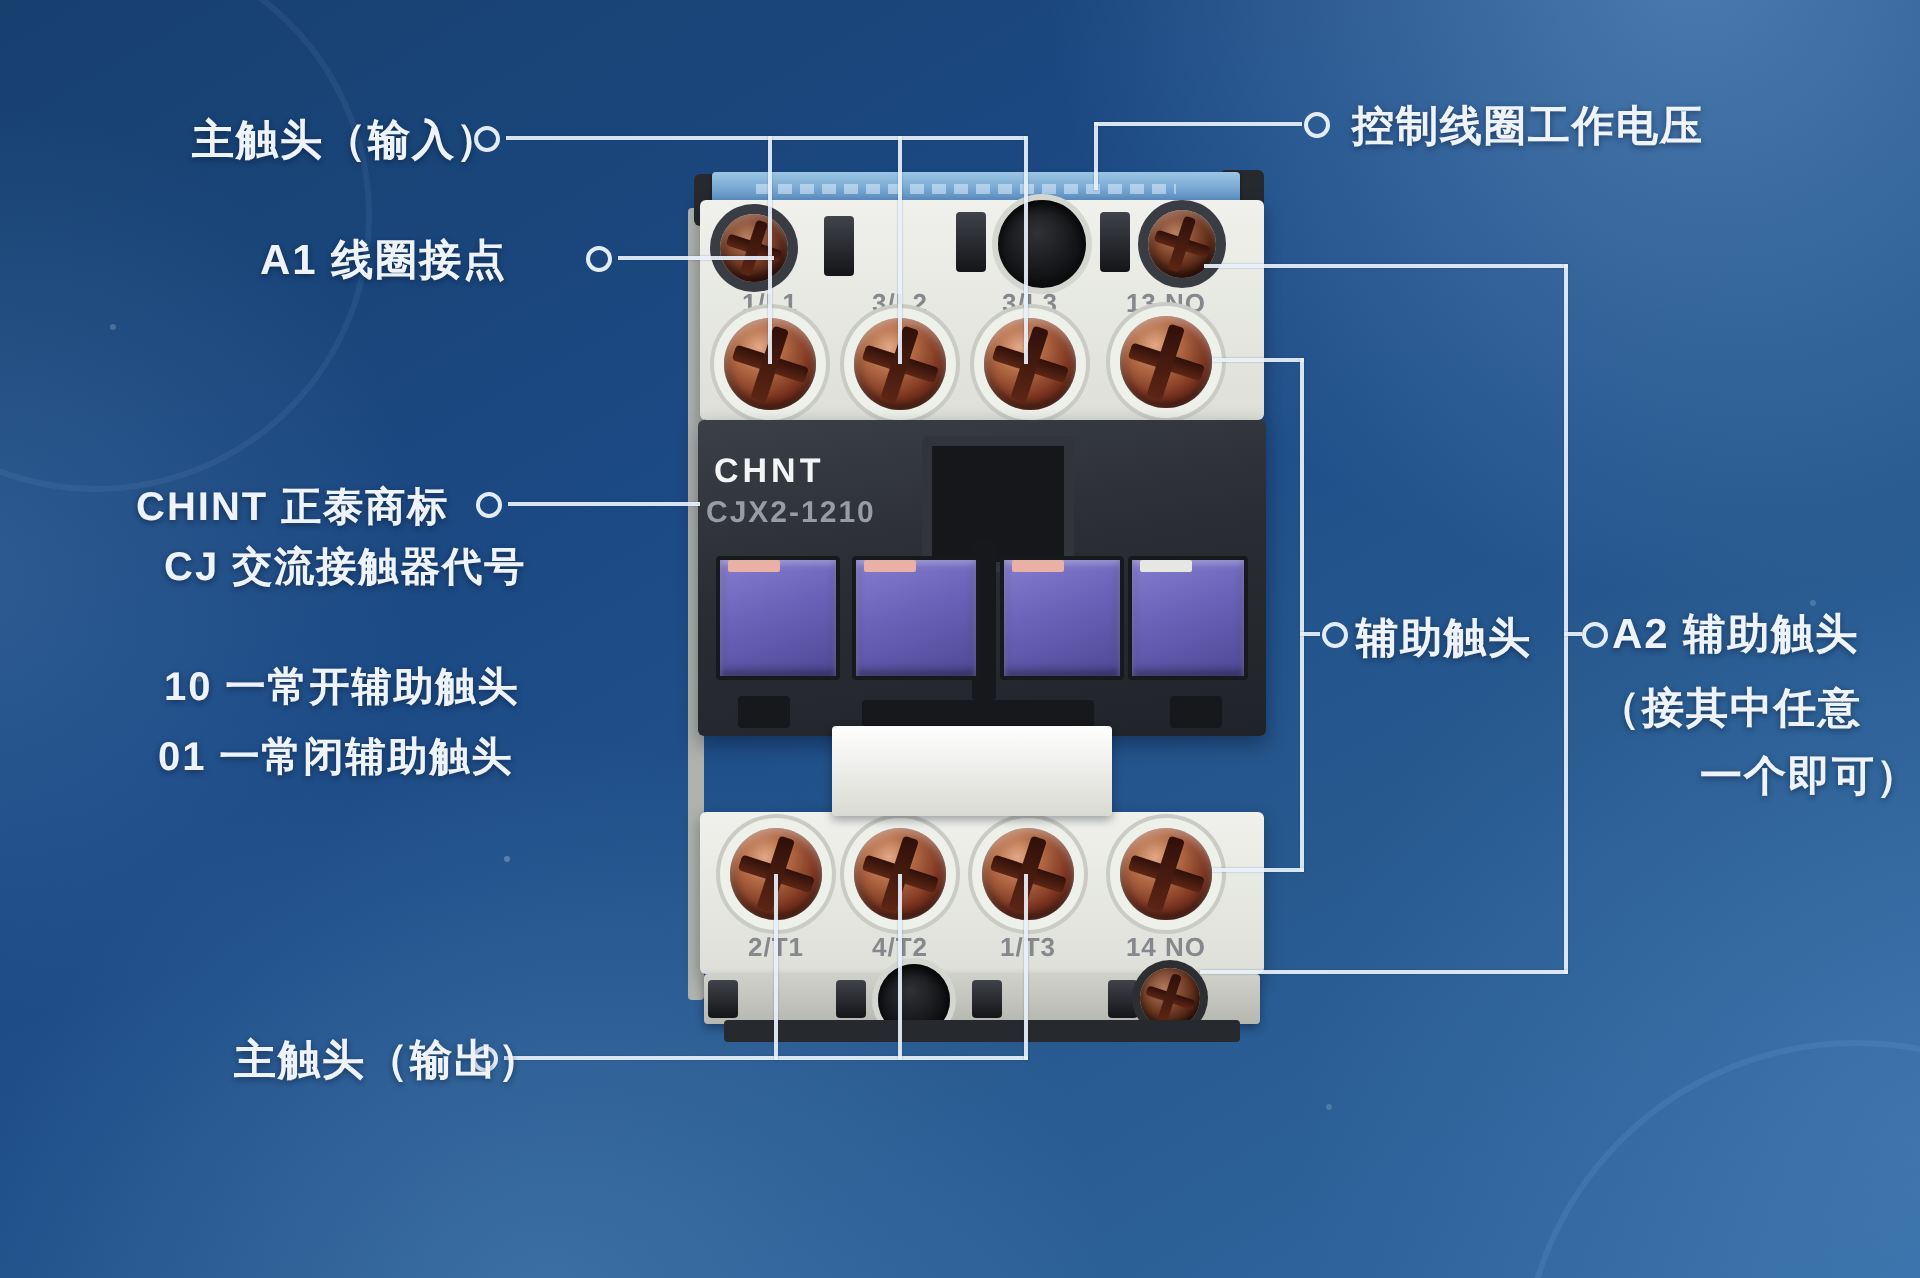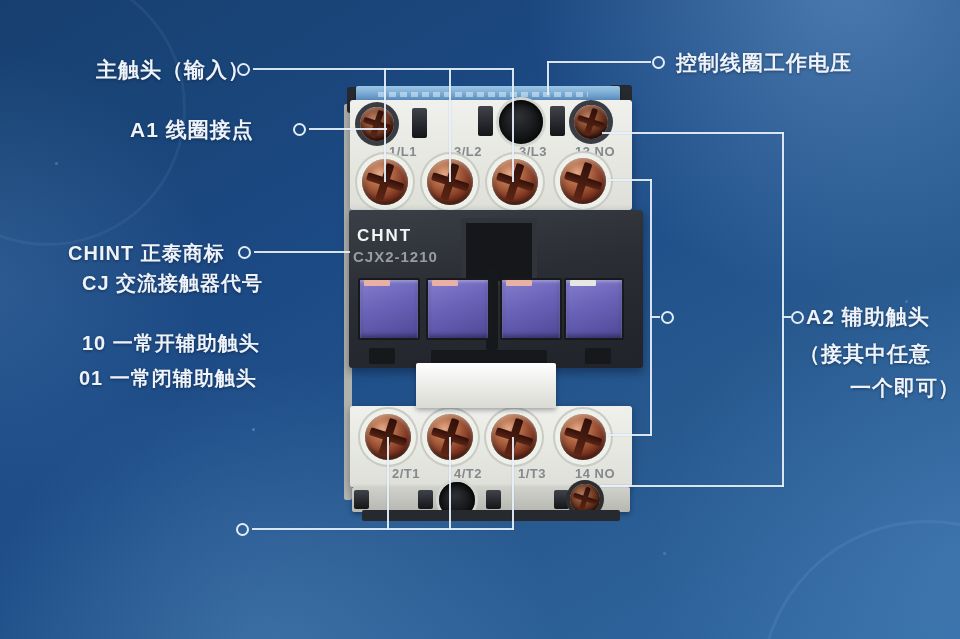--- a/index.html
+++ b/index.html
@@ -29,21 +29,21 @@
   .flange{position:absolute;left:344px;top:104px;width:8px;height:396px;background:#b0b2ad;border-radius:2px;}
   .ear{position:absolute;background:#26292d;border-radius:3px;}
   .topstrip{position:absolute;left:356px;top:86px;width:264px;height:18px;border-radius:2px;
     background:linear-gradient(#9cc6e4,#4d84bd);box-shadow:0 1px 2px rgba(0,0,0,.4);}
   .topstrip::after{content:"";position:absolute;left:22px;top:6px;width:210px;height:5px;opacity:.55;
     background:repeating-linear-gradient(90deg,#dceefc 0 7px, rgba(220,238,252,0) 7px 11px);}
   .block{position:absolute;background:linear-gradient(#f0f1ec,#dddfd8);border-radius:3px;
     box-shadow:0 3px 8px rgba(0,10,30,.35);}
   .body{position:absolute;left:349px;top:210px;width:284px;height:158px;border-radius:3px;
     background:linear-gradient(170deg,#3b3f47 0%,#2a2d33 45%,#202329 100%);
-    box-shadow:0 4px 10px rgba(0,10,30,.4);padding-left:10px;}
+    box-shadow:0 4px 10px rgba(0,10,30,.4);}
   .brand{position:absolute;left:8px;top:16px;color:#f3f4f6;font-weight:700;font-size:17px;letter-spacing:2px;}
   .model{position:absolute;left:4px;top:38px;color:#989ca4;font-weight:700;font-size:15px;letter-spacing:1px;}
   .recess{position:absolute;left:112px;top:8px;width:66px;height:58px;background:#15171b;
     border:5px solid #31343b;border-radius:3px;}
   .window{position:absolute;top:68px;height:58px;border:2px solid #17191d;border-radius:2px;
     background:linear-gradient(160deg,#857dcd 0%,#6a62b8 45%,#4f4896 100%);
     box-shadow:inset 0 2px 3px rgba(255,255,255,.28), inset 0 -3px 4px rgba(0,0,0,.35);}
   .wtab{position:absolute;top:0px;left:4px;width:26px;height:6px;background:#e9b1a5;border-radius:1px;}
   .wtab.white{background:#e6e6e2;}
   .slot{position:absolute;background:#16181c;border-radius:2px;}
@@ -66,21 +66,21 @@
     background:radial-gradient(circle at 40% 35%, #b98063 0%, #7c4229 40%, #40160c 75%, #1f0a05 100%);
     box-shadow:0 0 0 5px #393c42, inset 0 2px 3px rgba(255,255,255,.25), inset 0 -3px 5px rgba(0,0,0,.5);}
   .screw.mini{width:30px;height:30px;
     background:radial-gradient(circle at 40% 35%, #b07a5e 0%, #6e3a23 45%, #35120a 80%);
     box-shadow:0 0 0 4px #2c2e32, inset 0 -2px 4px rgba(0,0,0,.5);}
   .hole{position:absolute;border-radius:50%;
     background:radial-gradient(circle at 45% 38%, #2f3135 0%, #0d0e10 70%);
     box-shadow:inset 0 3px 6px rgba(0,0,0,.85), 0 0 0 3px #d4d6d0;}
   .tab{position:absolute;width:15px;height:30px;background:linear-gradient(#40434a,#141518);border-radius:2px;}
   .tab.sm{width:15px;height:19px;}
-  .tlabel{position:absolute;width:64px;text-align:right;font-weight:700;font-size:13px;
+  .tlabel{position:absolute;width:64px;text-align:center;font-weight:700;font-size:13px;
     color:#85888c;letter-spacing:.5px;}
 </style>
 </head>
 <body>
 
 <div class="stage">
   <div class="flare br"></div>
   <div class="flare tl"></div>
   <div class="star" style="left:98px;top:338px;opacity:.5"></div>
   <div class="star" style="left:55px;top:162px;opacity:.35"></div>
@@ -193,16 +193,18 @@
 
   <div class="lbl" style="left:96px;top:56px">主触头（输入）</div>
   <div class="lbl" style="left:130px;top:116px">A1 线圈接点</div>
   <div class="lbl" style="left:676px;top:49px">控制线圈工作电压</div>
 
   <div class="lbl info" style="left:68px;top:240px">CHINT 正泰商标</div>
   <div class="lbl info" style="left:82px;top:270px">CJ 交流接触器代号</div>
   <div class="lbl info" style="left:82px;top:330px">10 一常开辅助触头</div>
   <div class="lbl info" style="left:79px;top:365px">01 一常闭辅助触头</div>
 
+  <div class="lbl" style="left:117px;top:516px">主触头（输出）</div>
+  <div class="lbl" style="left:678px;top:305px">辅助触头</div>
   <div class="lbl" style="left:806px;top:303px">A2 辅助触头</div>
   <div class="lbl" style="left:799px;top:340px">（接其中任意</div>
   <div class="lbl" style="left:850px;top:374px">一个即可）</div>
 </div>
 
 </body></html>

